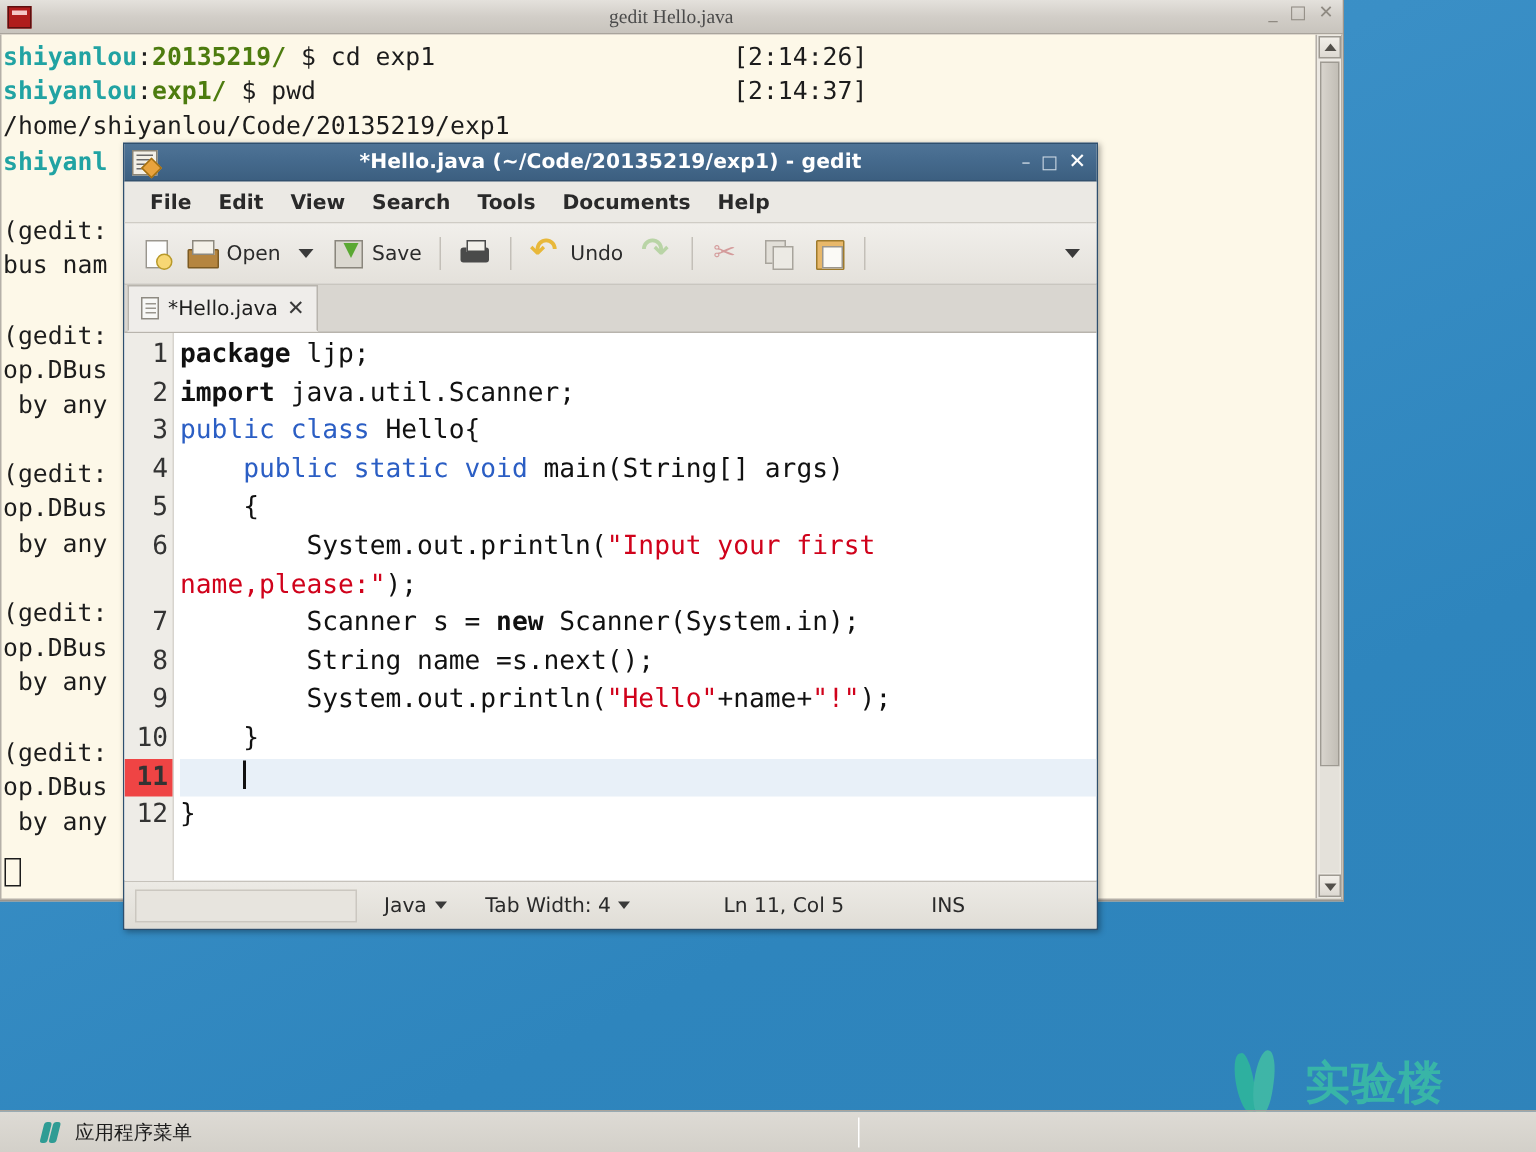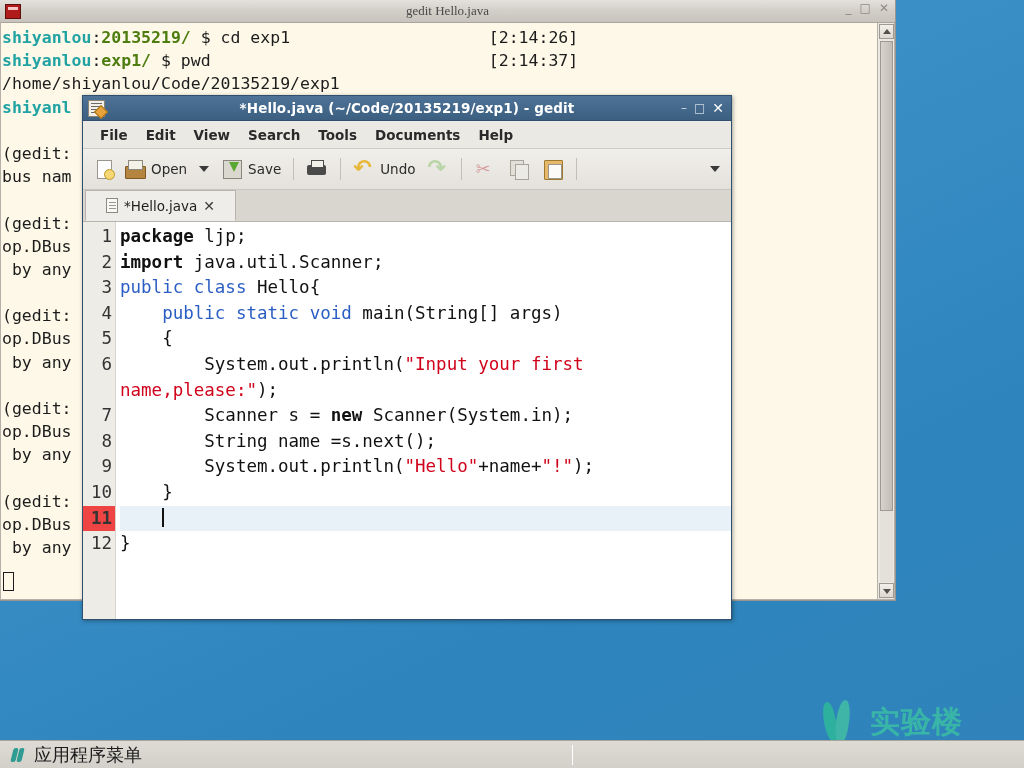--- a/index.html
+++ b/index.html
@@ -289,21 +289,21 @@
     background: #d9d6d0;
     border-bottom: 1px solid #b8b4ad;
     display: flex; align-items: flex-end;
   }
   #gedit-tab {
     height: 31px;
     background: #efedea;
     border: 1px solid #b8b4ad;
     border-bottom: 1px solid #efedea;
     display: flex; align-items: center;
-    padding: 0 20px; gap: 6px;
+    padding: 0 8px; gap: 6px;
     font-size: 13.5px; color: #1e1e1e;
     margin-left: 2px;
   }
   .tab-doc-icon {
     width: 12px; height: 15px;
     background: #f8f8f6; border: 1px solid #8e8a82;
     position: relative;
   }
   .tab-doc-icon::after {
     content:""; position:absolute; left:2px; top:3px;
@@ -383,22 +383,22 @@
   #taskbar {
     position: absolute;
     left: 0; bottom: 0;
     width: 1024px; height: 28px;
     background: linear-gradient(180deg,#dedbd5 0%, #d3d0c9 100%);
     border-top: 1px solid #a9a49c;
     display: flex; align-items: center;
   }
   #app-menu {
     display: flex; align-items: center; gap: 8px;
-    padding: 0 10px; height: 100%;
-    font-size: 18px; color: #1c1c1c;
+    padding: 0 26px; height: 100%;
+    font-size: 13px; color: #1c1c1c;
   }
   #app-menu-icon {
     width: 16px; height: 16px; position: relative;
   }
   #app-menu-icon::before {
     content: ""; position: absolute; left: 2px; top: 1px;
     width: 5px; height: 14px; background: #2f9c94;
     transform: skewX(-14deg); border-radius: 2px;
   }
   #app-menu-icon::after {
@@ -563,20 +563,37 @@
           <span class="gl">7</span>
           <span class="gl">8</span>
           <span class="gl">9</span>
           <span class="gl">10</span>
           <span class="gl cur">11</span>
           <span class="gl">12</span>
         </div>
       <div id="code"><span class="cl"><span class="kwb">package </span><span>ljp;</span></span><span class="cl"><span class="kwb">import </span><span>java.util.Scanner;</span></span><span class="cl"><span class="kw">public class </span><span>Hello{</span></span><span class="cl"><span>    </span><span class="kw">public static void </span><span>main(String[] args)</span></span><span class="cl"><span>    {</span></span><span class="cl"><span>        System.out.println(</span><span class="str">"Input your first name,please:"</span><span>);</span></span><span class="cl"><span>        Scanner s = </span><span class="kwb">new</span><span> Scanner(System.in);</span></span><span class="cl"><span>        String name =s.next();</span></span><span class="cl"><span>        System.out.println(</span><span class="str">"Hello"</span><span>+name+</span><span class="str">"!"</span><span>);</span></span><span class="cl"><span>    }</span></span><span class="cl hl"><span>    </span><span class="caret"></span></span><span class="cl"><span>}</span></span></div>
     </div>
 
+    <div id="gedit-statusbar">
+      <div id="sb-left"></div>
+      <div class="sb-field" id="sb-lang">
+        <span>Java</span>
+        <span class="mini-caret"></span>
+      </div>
+      <div class="sb-field" id="sb-tabw">
+        <span>Tab Width: 4</span>
+        <span class="mini-caret"></span>
+      </div>
+      <div class="sb-field" id="sb-pos">
+        <span>Ln 11, Col 5</span>
+      </div>
+      <div class="sb-field" id="sb-ins">
+        <span>INS</span>
+      </div>
+    </div>
   </div>
 
   <div id="watermark">
     <div id="wm-leaf"></div>
     <div id="wm-cn">实验楼</div>
     <div id="wm-url">shiyanlou.com</div>
   </div>
 
   <div id="taskbar">
     <div id="app-menu">

